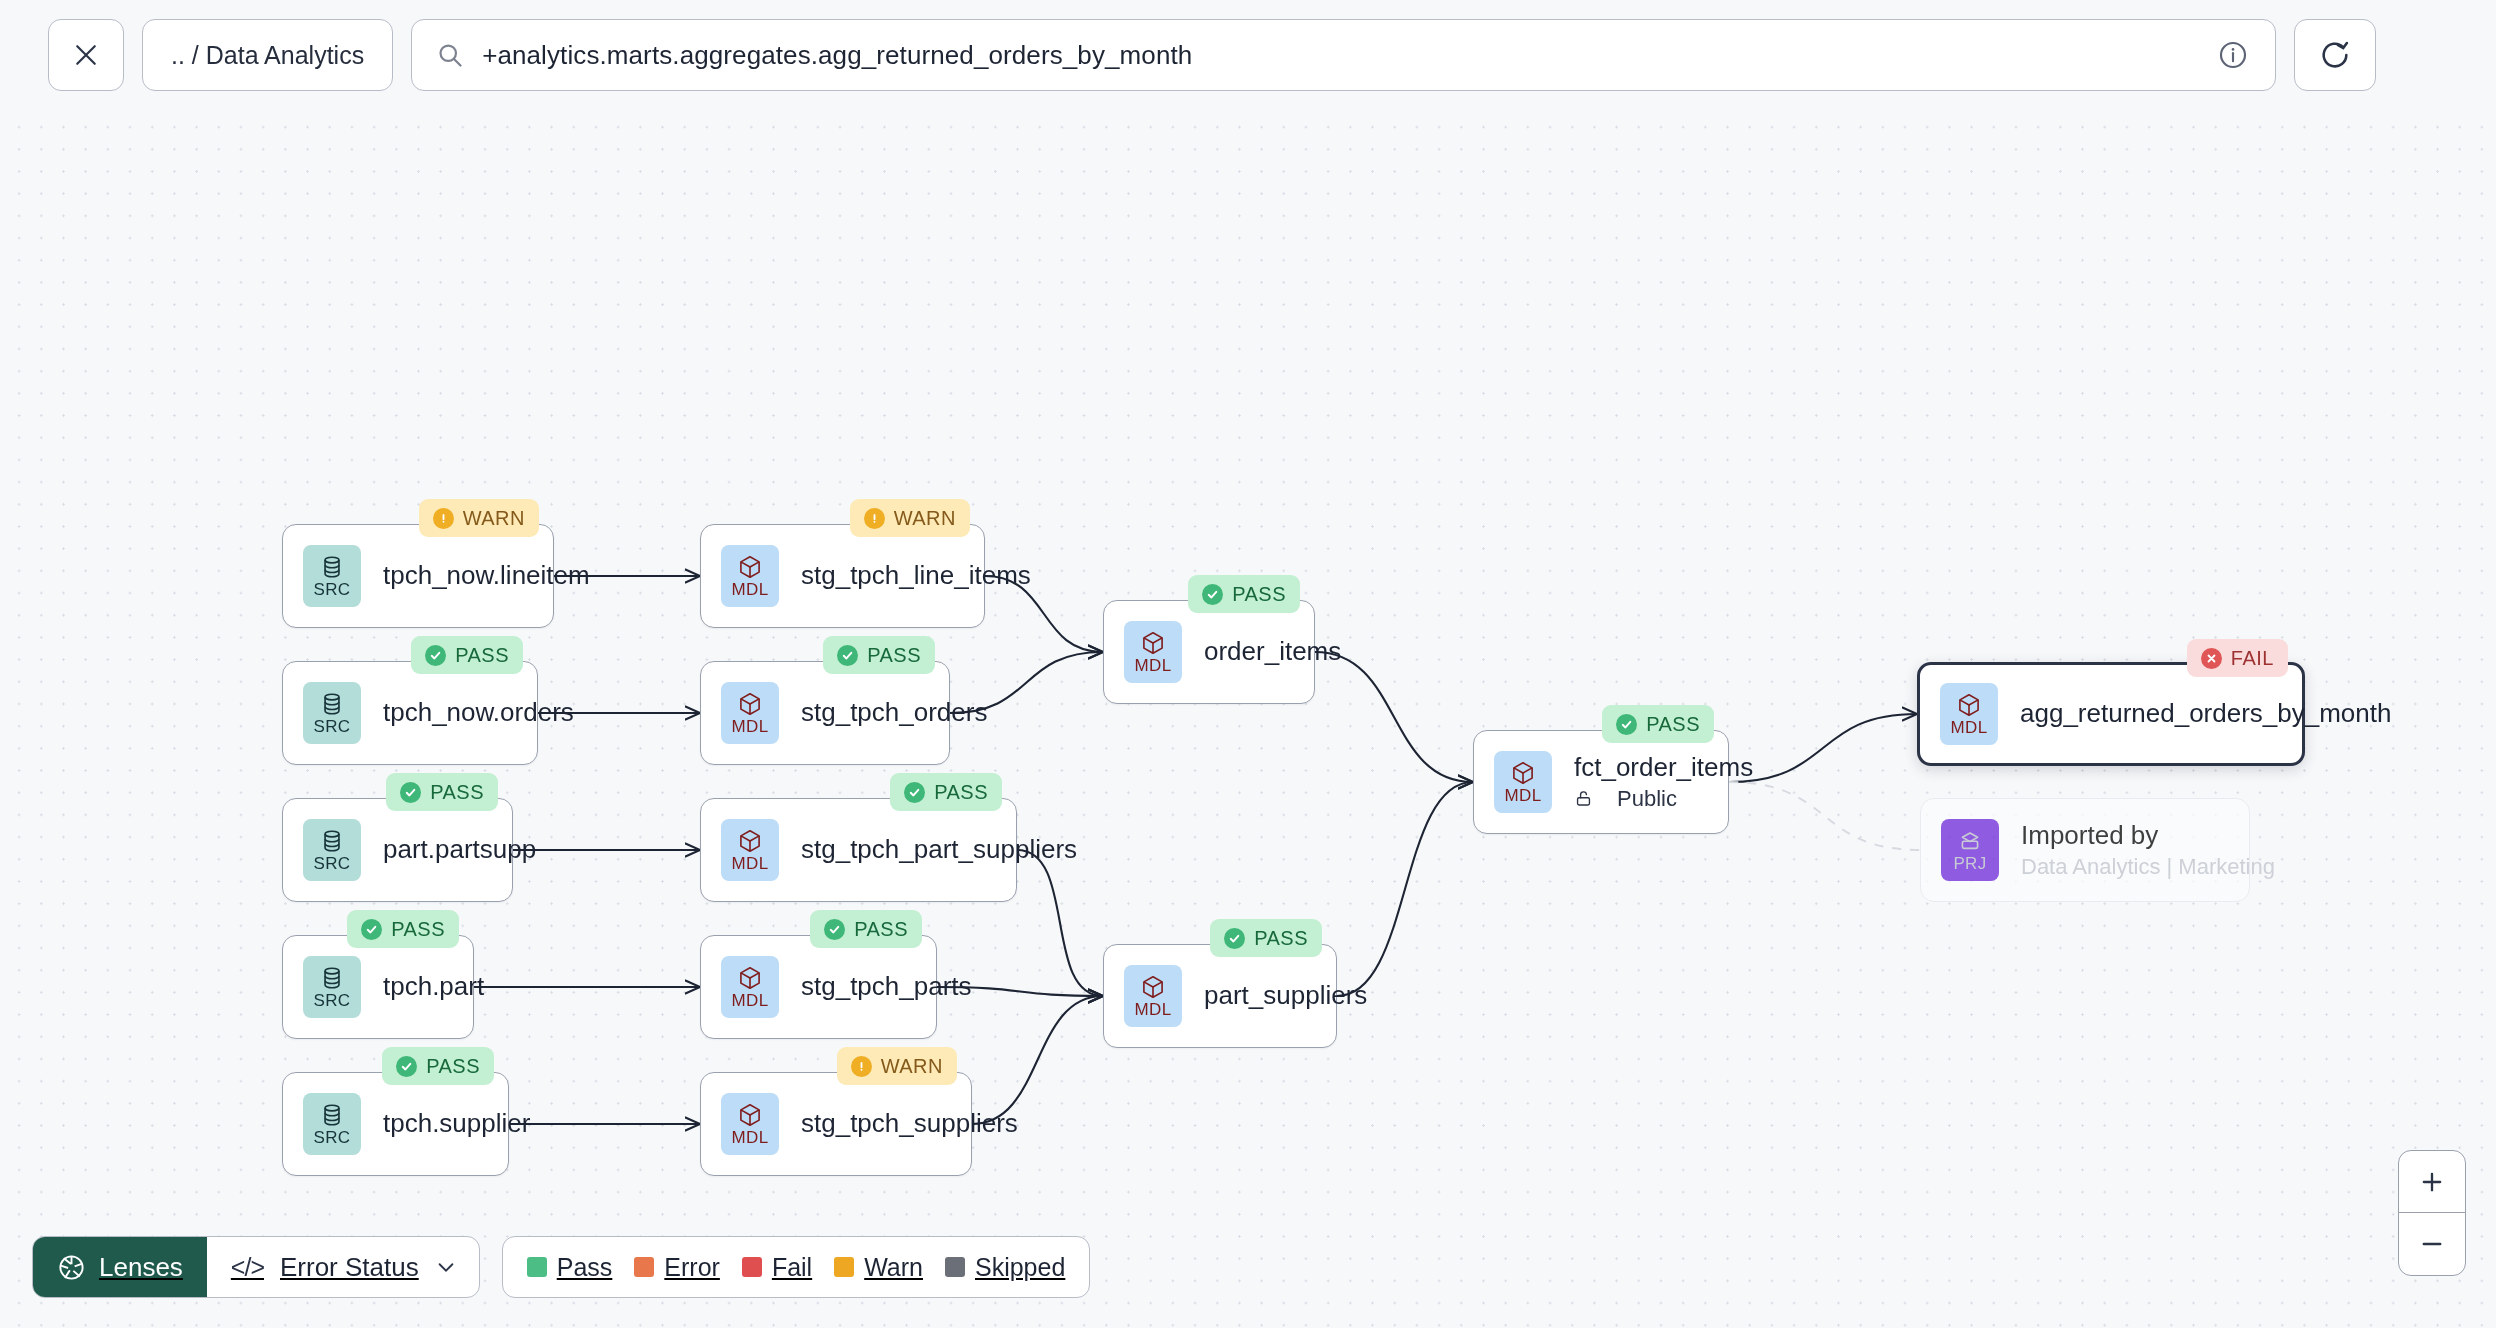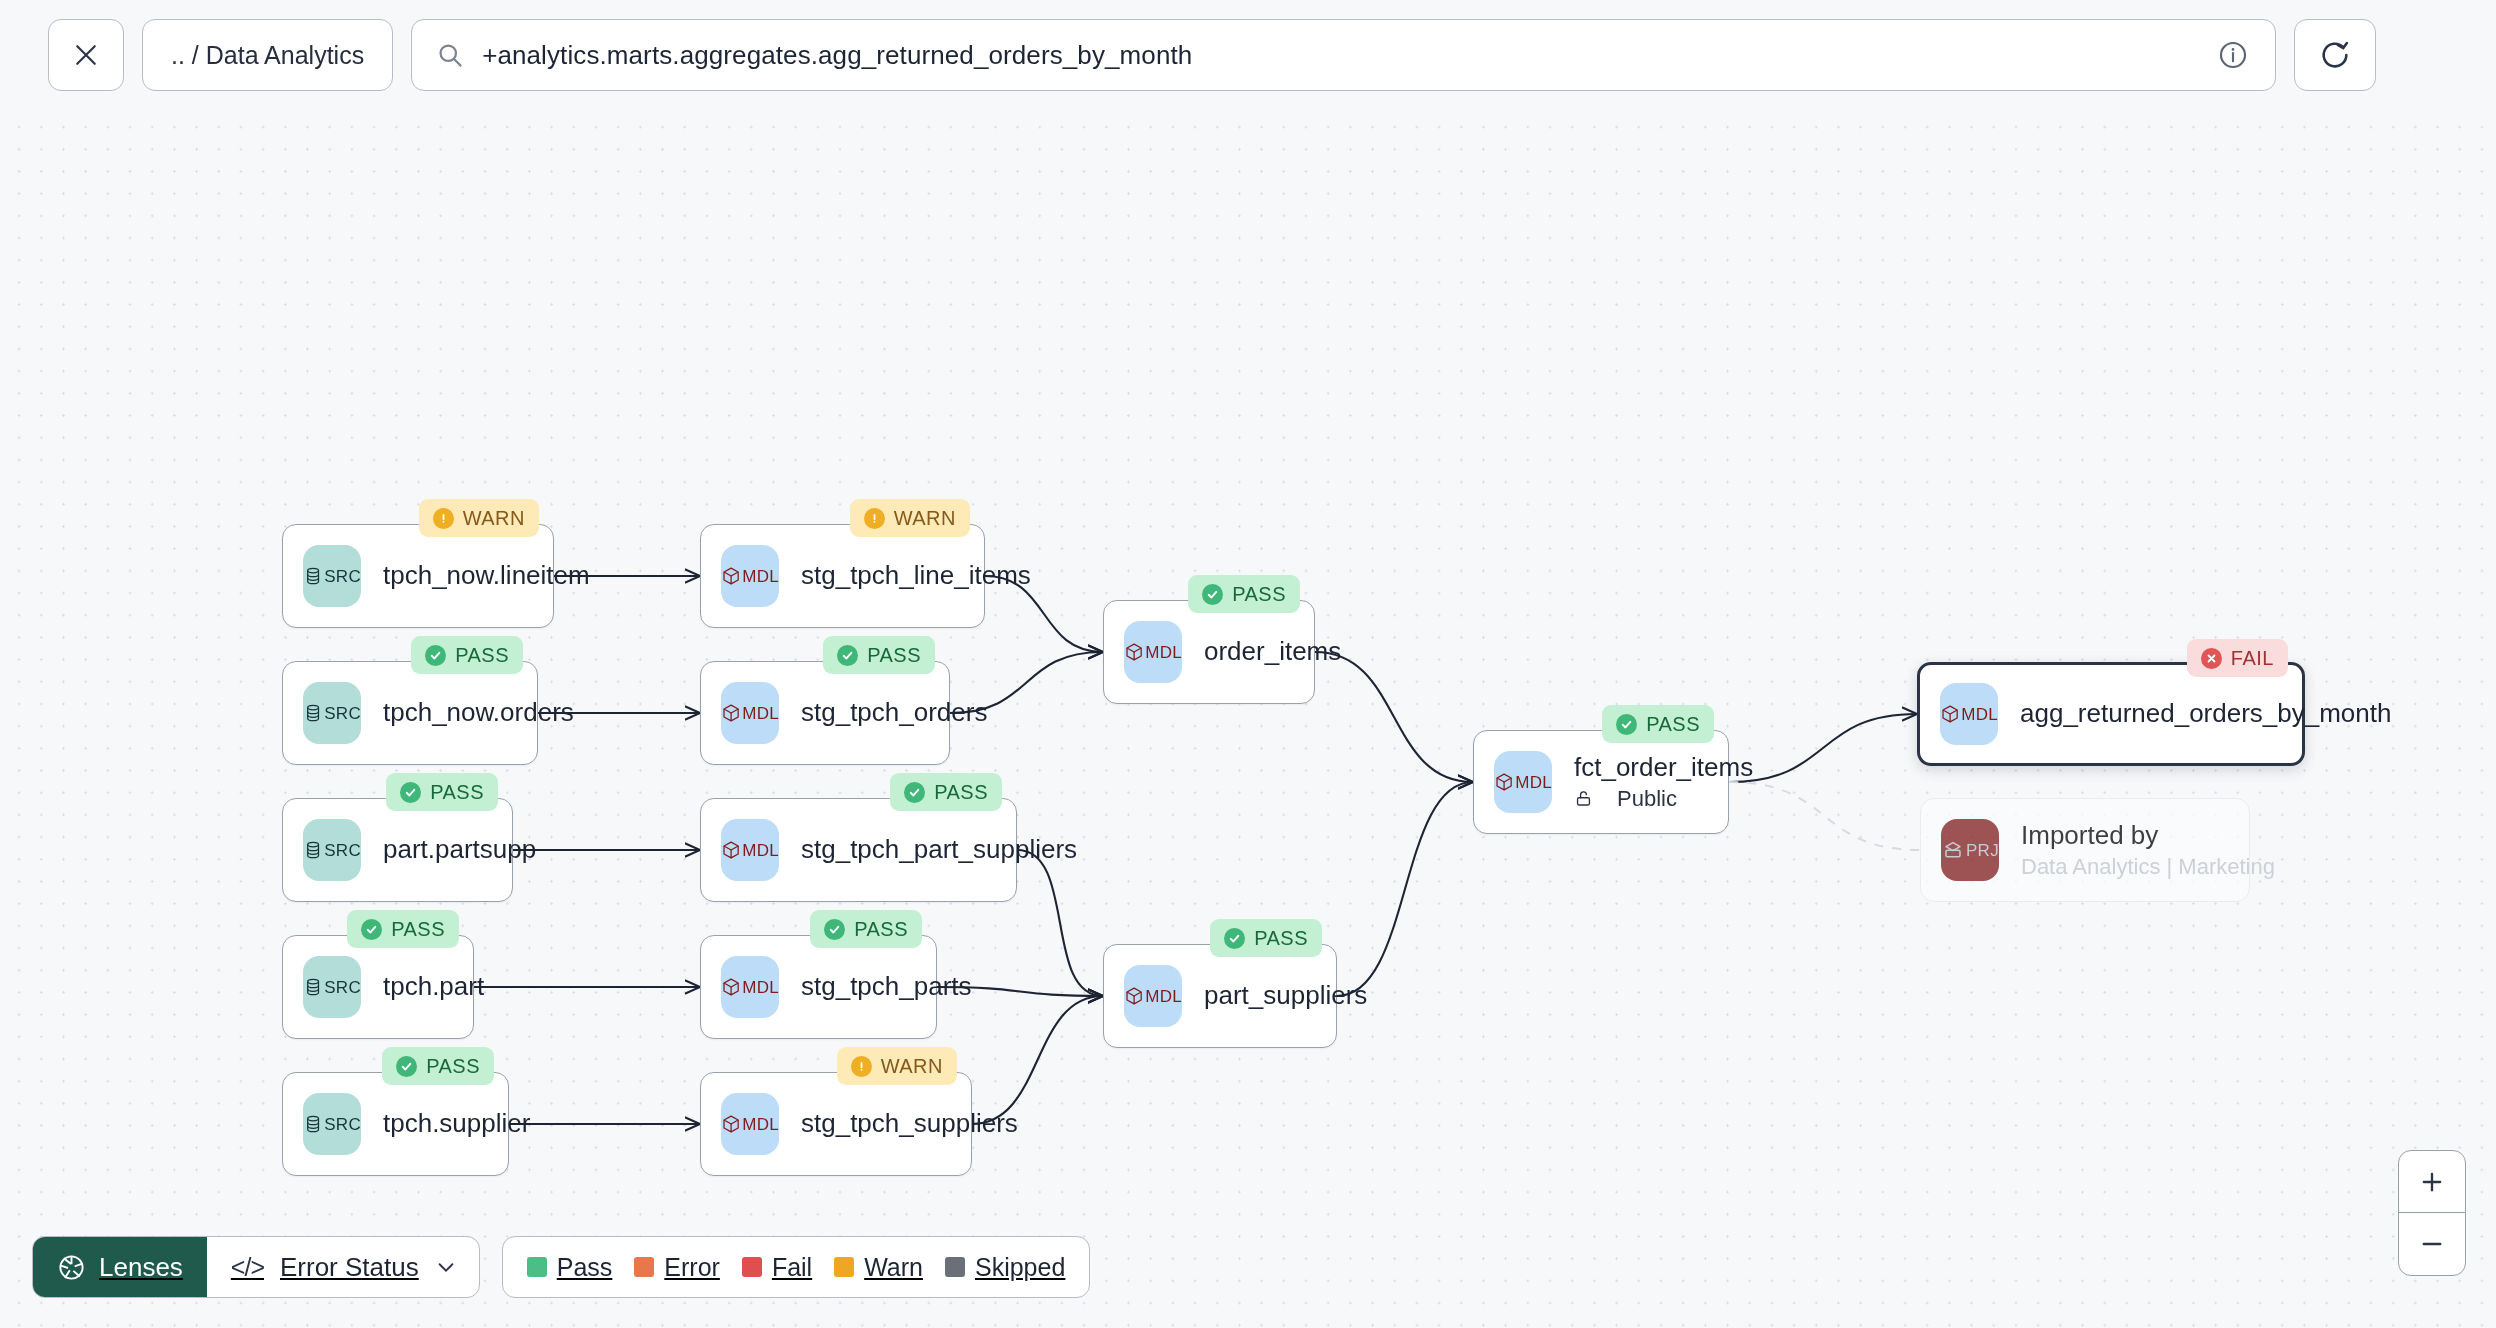--- a/index.html
+++ b/index.html
@@ -81,29 +81,29 @@
     border: 3px solid #2b3347;
     box-shadow: 0 4px 14px rgba(20,25,40,.16);
   }
   .node.ghost {
     border: 1.6px solid #e4e7ec;
     background: #fbfcfd;
     box-shadow: none;
     opacity: .75;
   }
   .nico {
-    width: 58px; height: 62px; border-radius: 16px;
-    display: flex; align-items: center; justify-content: center;
+    width: 58px; height: 62px; border-radius: 8px;
+    display: flex; flex-direction: column; align-items: center; justify-content: center;
     gap: 1px; flex: 0 0 58px;
   }
   .nico svg { width: 26px; height: 26px; display: block; }
   .nico .tag { font-size: 17px; line-height: 1; letter-spacing: .3px; }
   .nico.src { background: #b3ddd9; color: #16343a; }
   .nico.mdl { background: #bcdcf7; color: #7f1d1d; }
-  .nico.prj { background: #7f1d1d; color: #b9bcc9; }
+  .nico.prj { background: #6d28d9; color: #b9bcc9; }
   .nlabels { display: flex; flex-direction: column; justify-content: center; gap: 3px; }
   .nname { font-size: 26px; color: #1d2433; white-space: nowrap; line-height: 1.15; }
   .nsub {
     font-size: 22px; color: #2c3344; display: flex; align-items: center; gap: 24px;
     white-space: nowrap; line-height: 1.15;
   }
   .nsub svg { width: 19px; height: 19px; }
   .node.ghost .nname { color: #000000; }
   .node.ghost .nsub { color: #bfc3cc; }
 

